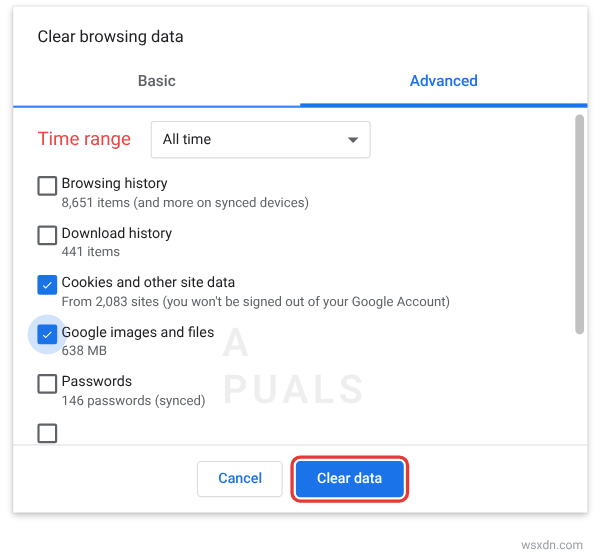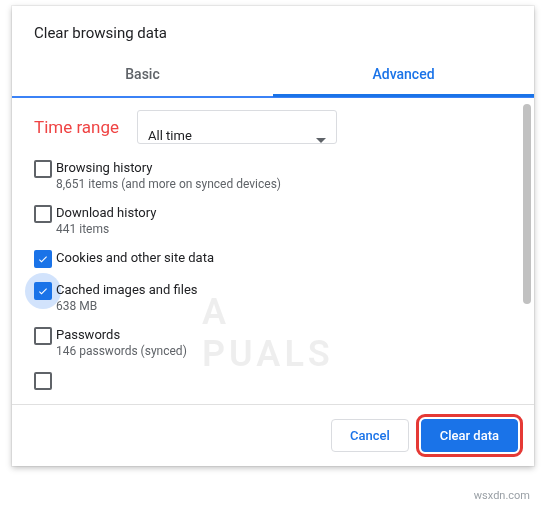--- a/index.html
+++ b/index.html
@@ -64,21 +64,21 @@
     align-items: center;
     gap: 18px;
     margin-bottom: 16px;
   }
   .timerange-label {
     font-size: 17px;
     color: #ef4444;
   }
   .select {
     display: flex;
-    align-items: flex-end;
+    align-items: center;
     justify-content: space-between;
     width: 200px;
     height: 34px;
     border: 1px solid #dadce0;
     border-radius: 3px;
     padding: 0 10px;
     font-size: 13px;
     color: #202124;
     cursor: pointer;
   }
@@ -121,21 +121,21 @@
   .opt-sub { font-size:12px; color:#5f6368; }
   .scrollbar {
     position:absolute;
     right:3px; top:6px;
     width:8px; height:200px;
     background:#c1c1c1;
     border-radius:4px;
   }
   .footer {
     display:flex;
-    justify-content:flex-end;
+    justify-content:center;
     gap:12px;
     border-top:1px solid #e0e0e0;
     padding:14px 16px;
   }
   .btn {
     font-size:13px;
     font-weight:500;
     padding:8px 18px;
     border-radius:4px;
     cursor:pointer;
@@ -217,32 +217,33 @@
           <div class="opt-row">
             <div class="chk-wrap">
               <div class="chk checked">
                 <svg viewBox="0 0 24 24">
                   <path fill="#fff" d="M9 16.2l-3.5-3.5L4 14.2 9 19.2 20 8.2l-1.5-1.5z"></path>
                 </svg>
               </div>
             </div>
             <div class="opt-text">
               <div class="opt-title">Cookies and other site data</div>
+              <div class="opt-sub">From 2,083 sites (you won't be signed out of your Google Account)</div>
             </div>
           </div>
           <div class="opt-row highlight">
             <div class="chk-wrap">
               <div class="chk checked">
                 <svg viewBox="0 0 24 24">
                   <path fill="#fff" d="M9 16.2l-3.5-3.5L4 14.2 9 19.2 20 8.2l-1.5-1.5z"></path>
                 </svg>
               </div>
             </div>
             <div class="opt-text">
-              <div class="opt-title">Cached images and files</div>
+              <div class="opt-title">Google images and files</div>
               <div class="opt-sub">638 MB</div>
             </div>
           </div>
           <div class="opt-row">
             <div class="chk-wrap">
               <div class="chk"></div>
             </div>
             <div class="opt-text">
               <div class="opt-title">Passwords</div>
               <div class="opt-sub">146 passwords (synced)</div>

